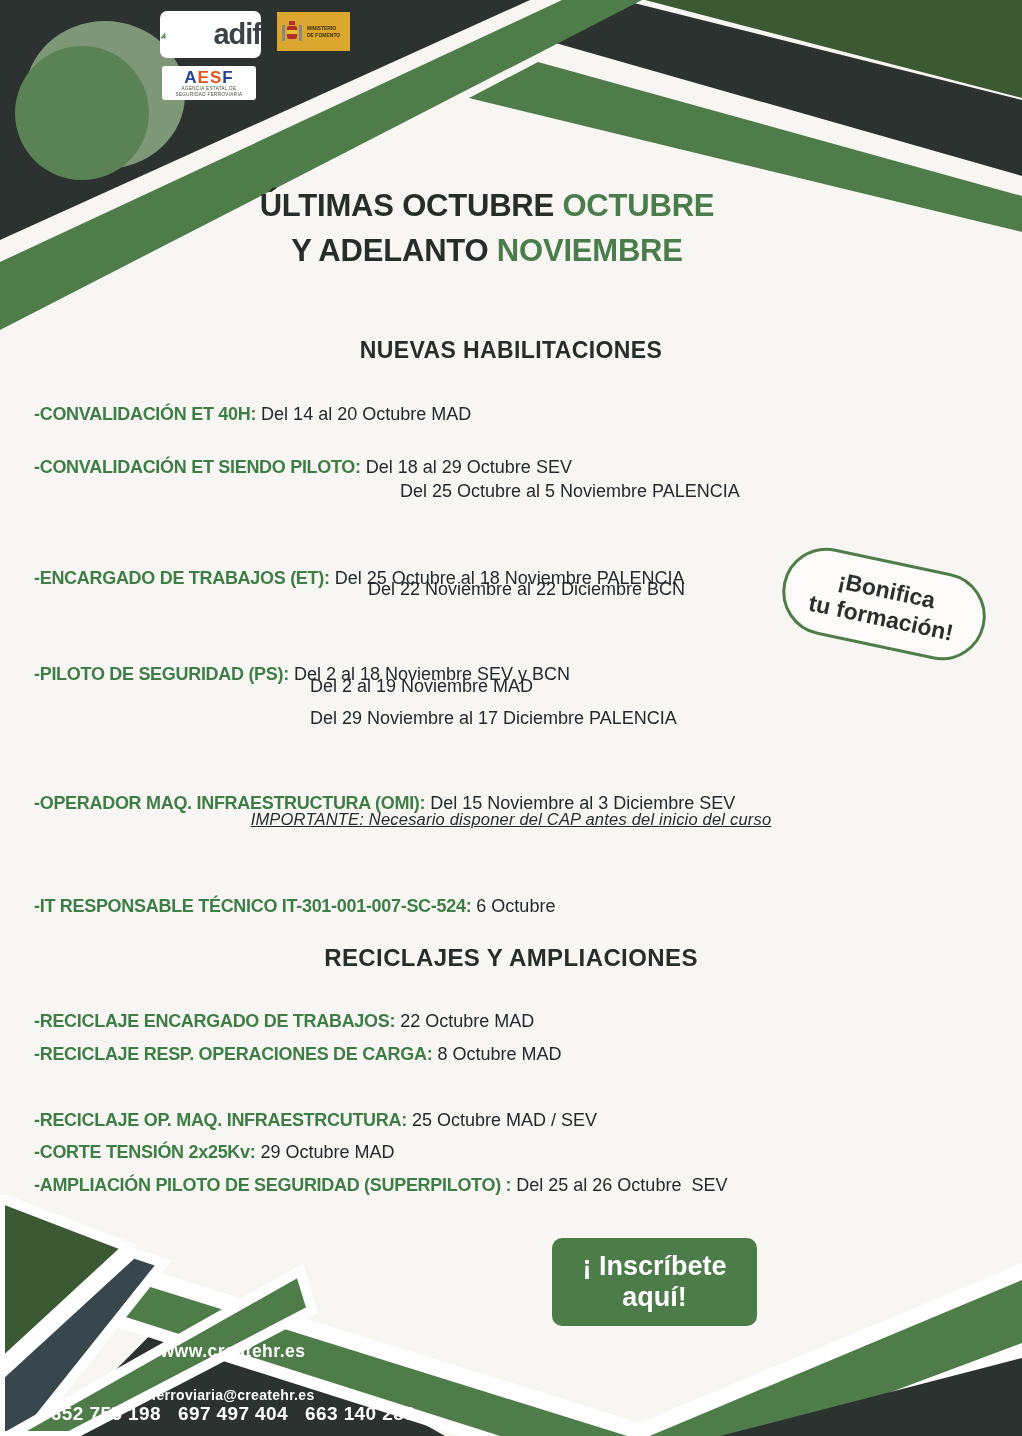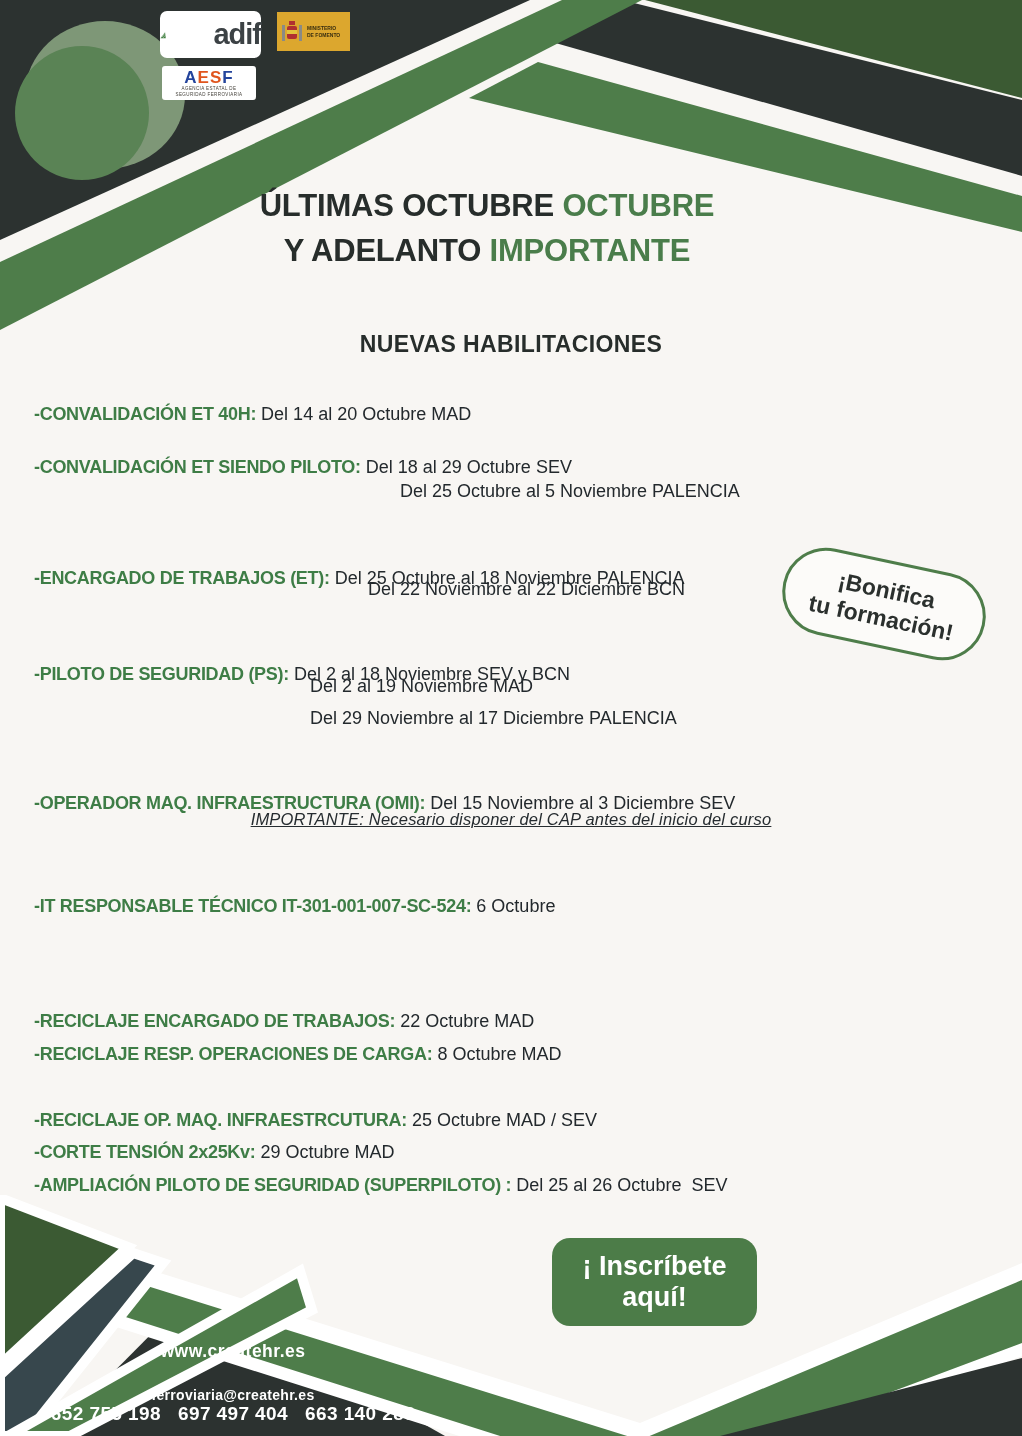--- a/index.html
+++ b/index.html
@@ -19,41 +19,41 @@
   .min-text{font-size:5px;font-weight:700;color:#3a2f10;line-height:7px;}
   .aesf-box{position:absolute;left:162px;top:66px;width:94px;height:34px;background:#fff;border-radius:3px;
             display:flex;flex-direction:column;align-items:center;justify-content:center;}
   .aesf-acronym{font-size:17px;font-weight:700;letter-spacing:1px;line-height:17px;}
   .aesf-caption{font-size:4.5px;color:#44403a;letter-spacing:.4px;line-height:5.5px;text-align:center;}
 
   
   .title-block{position:absolute;top:183px;left:0;width:100%;text-align:center;transform:translateX(-24px);
                font-weight:800;font-size:31px;line-height:45px;letter-spacing:-.2px;color:#272d2b;}
   .title-green{color:#4a7d4b;}
-  .section-heading{position:absolute;left:0;width:100%;text-align:center;font-weight:800;color:#272d2b;letter-spacing:.4px;}
+  .section-heading{position:absolute;left:0;width:100%;text-align:center;font-weight:800;color:#272d2b;letter-spacing:.4px;margin-top:6px;}
   #heading-1{top:331px;font-size:23px;}
   #heading-2{top:938px;font-size:24px;}
 
   
   .course-line{position:absolute;left:14px;font-size:18px;white-space:pre;}
   .lbl{color:#3e7d46;font-weight:700;letter-spacing:-.3px;}
   .val{color:#23292d;}
   .date-extra{position:absolute;font-size:18px;color:#23292d;white-space:pre;}
   .note-line{position:absolute;top:810px;left:0;width:100%;text-align:center;font-size:16.5px;font-style:italic;
              text-decoration:underline;color:#262c30;letter-spacing:.2px;}
 
   
   .badge{position:absolute;left:781px;top:560px;width:200px;height:82px;background:#fcfbf9;
          border:3.5px solid #4e7d4a;border-radius:44px;transform:rotate(12deg);
          display:flex;flex-direction:column;align-items:center;justify-content:center;
          font-size:23px;font-weight:600;color:#2b302e;line-height:28px;}
 
   
   .cta{position:absolute;left:552px;top:1238px;width:205px;height:88px;background:#4c7c48;border:none;
-       border-radius:18px;color:#fff;font-family:"Liberation Sans",sans-serif;
+       border-radius:10px;color:#fff;font-family:"Liberation Sans",sans-serif;
        font-size:27px;font-weight:700;line-height:31px;text-align:center;cursor:pointer;padding:0;}
 
   
   .footer-text{position:absolute;left:38px;top:1341px;width:390px;text-align:center;color:#fff;}
   .footer-web{font-size:17.5px;font-weight:700;letter-spacing:.5px;}
   .footer-email{font-size:14px;font-weight:700;margin-top:25px;letter-spacing:.3px;}
   .footer-phones{font-size:19px;font-weight:700;margin-top:0;letter-spacing:.4px;white-space:pre;}
 </style>
 </head>
 <body>
@@ -103,21 +103,21 @@
       <span style="color:#24449c">A</span><span style="color:#e0551e">E</span><span style="color:#e0551e">S</span><span style="color:#24449c">F</span>
     </div>
     <div class="aesf-caption">
       <div>AGENCIA ESTATAL DE</div>
       <div>SEGURIDAD FERROVIARIA</div>
     </div>
   </div>
 
   <div class="title-block">
     <div><span>ÚLTIMAS OCTUBRE </span><span class="title-green">OCTUBRE</span></div>
-    <div><span>Y ADELANTO </span><span class="title-green">IMPORTANTE</span></div>
+    <div><span>Y ADELANTO </span><span class="title-green">NOVIEMBRE</span></div>
   </div>
 
   <div id="heading-1" class="section-heading">NUEVAS HABILITACIONES</div>
 
   <div class="course-line" style="top:383px">
     <span class="lbl">-CONVALIDACIÓN ET 40H:</span><span class="val"> </span><span class="val">Del 14 al 20 Octubre MAD</span>
   </div>
 
   <div class="course-line" style="top:436px">
     <span class="lbl">-CONVALIDACIÓN ET SIENDO PILOTO:</span><span class="val"> </span><span class="val">Del 18 al 29 Octubre SEV</span>
@@ -138,20 +138,21 @@
   <div class="course-line" style="top:772px">
     <span class="lbl">-OPERADOR MAQ. INFRAESTRUCTURA (OMI):</span><span class="val"> </span><span class="val">Del 15 Noviembre al 3 Diciembre SEV</span>
   </div>
 
   <div class="note-line">IMPORTANTE: Necesario disponer del CAP antes del inicio del curso</div>
 
   <div class="course-line" style="top:875px">
     <span class="lbl">-IT RESPONSABLE TÉCNICO IT-301-001-007-SC-524:</span><span class="val"> </span><span class="val">6 Octubre</span>
   </div>
 
+  <div id="heading-2" class="section-heading">RECICLAJES Y AMPLIACIONES</div>
 
   <div class="course-line" style="top:990px">
     <span class="lbl">-RECICLAJE ENCARGADO DE TRABAJOS:</span><span class="val"> </span><span class="val">22 Octubre MAD</span>
   </div>
   <div class="course-line" style="top:1023px">
     <span class="lbl">-RECICLAJE RESP. OPERACIONES DE CARGA:</span><span class="val"> </span><span class="val">8 Octubre MAD</span>
   </div>
   <div class="course-line" style="top:1089px">
     <span class="lbl">-RECICLAJE OP. MAQ. INFRAESTRCUTURA:</span><span class="val"> </span><span class="val">25 Octubre MAD / SEV</span>
   </div>

